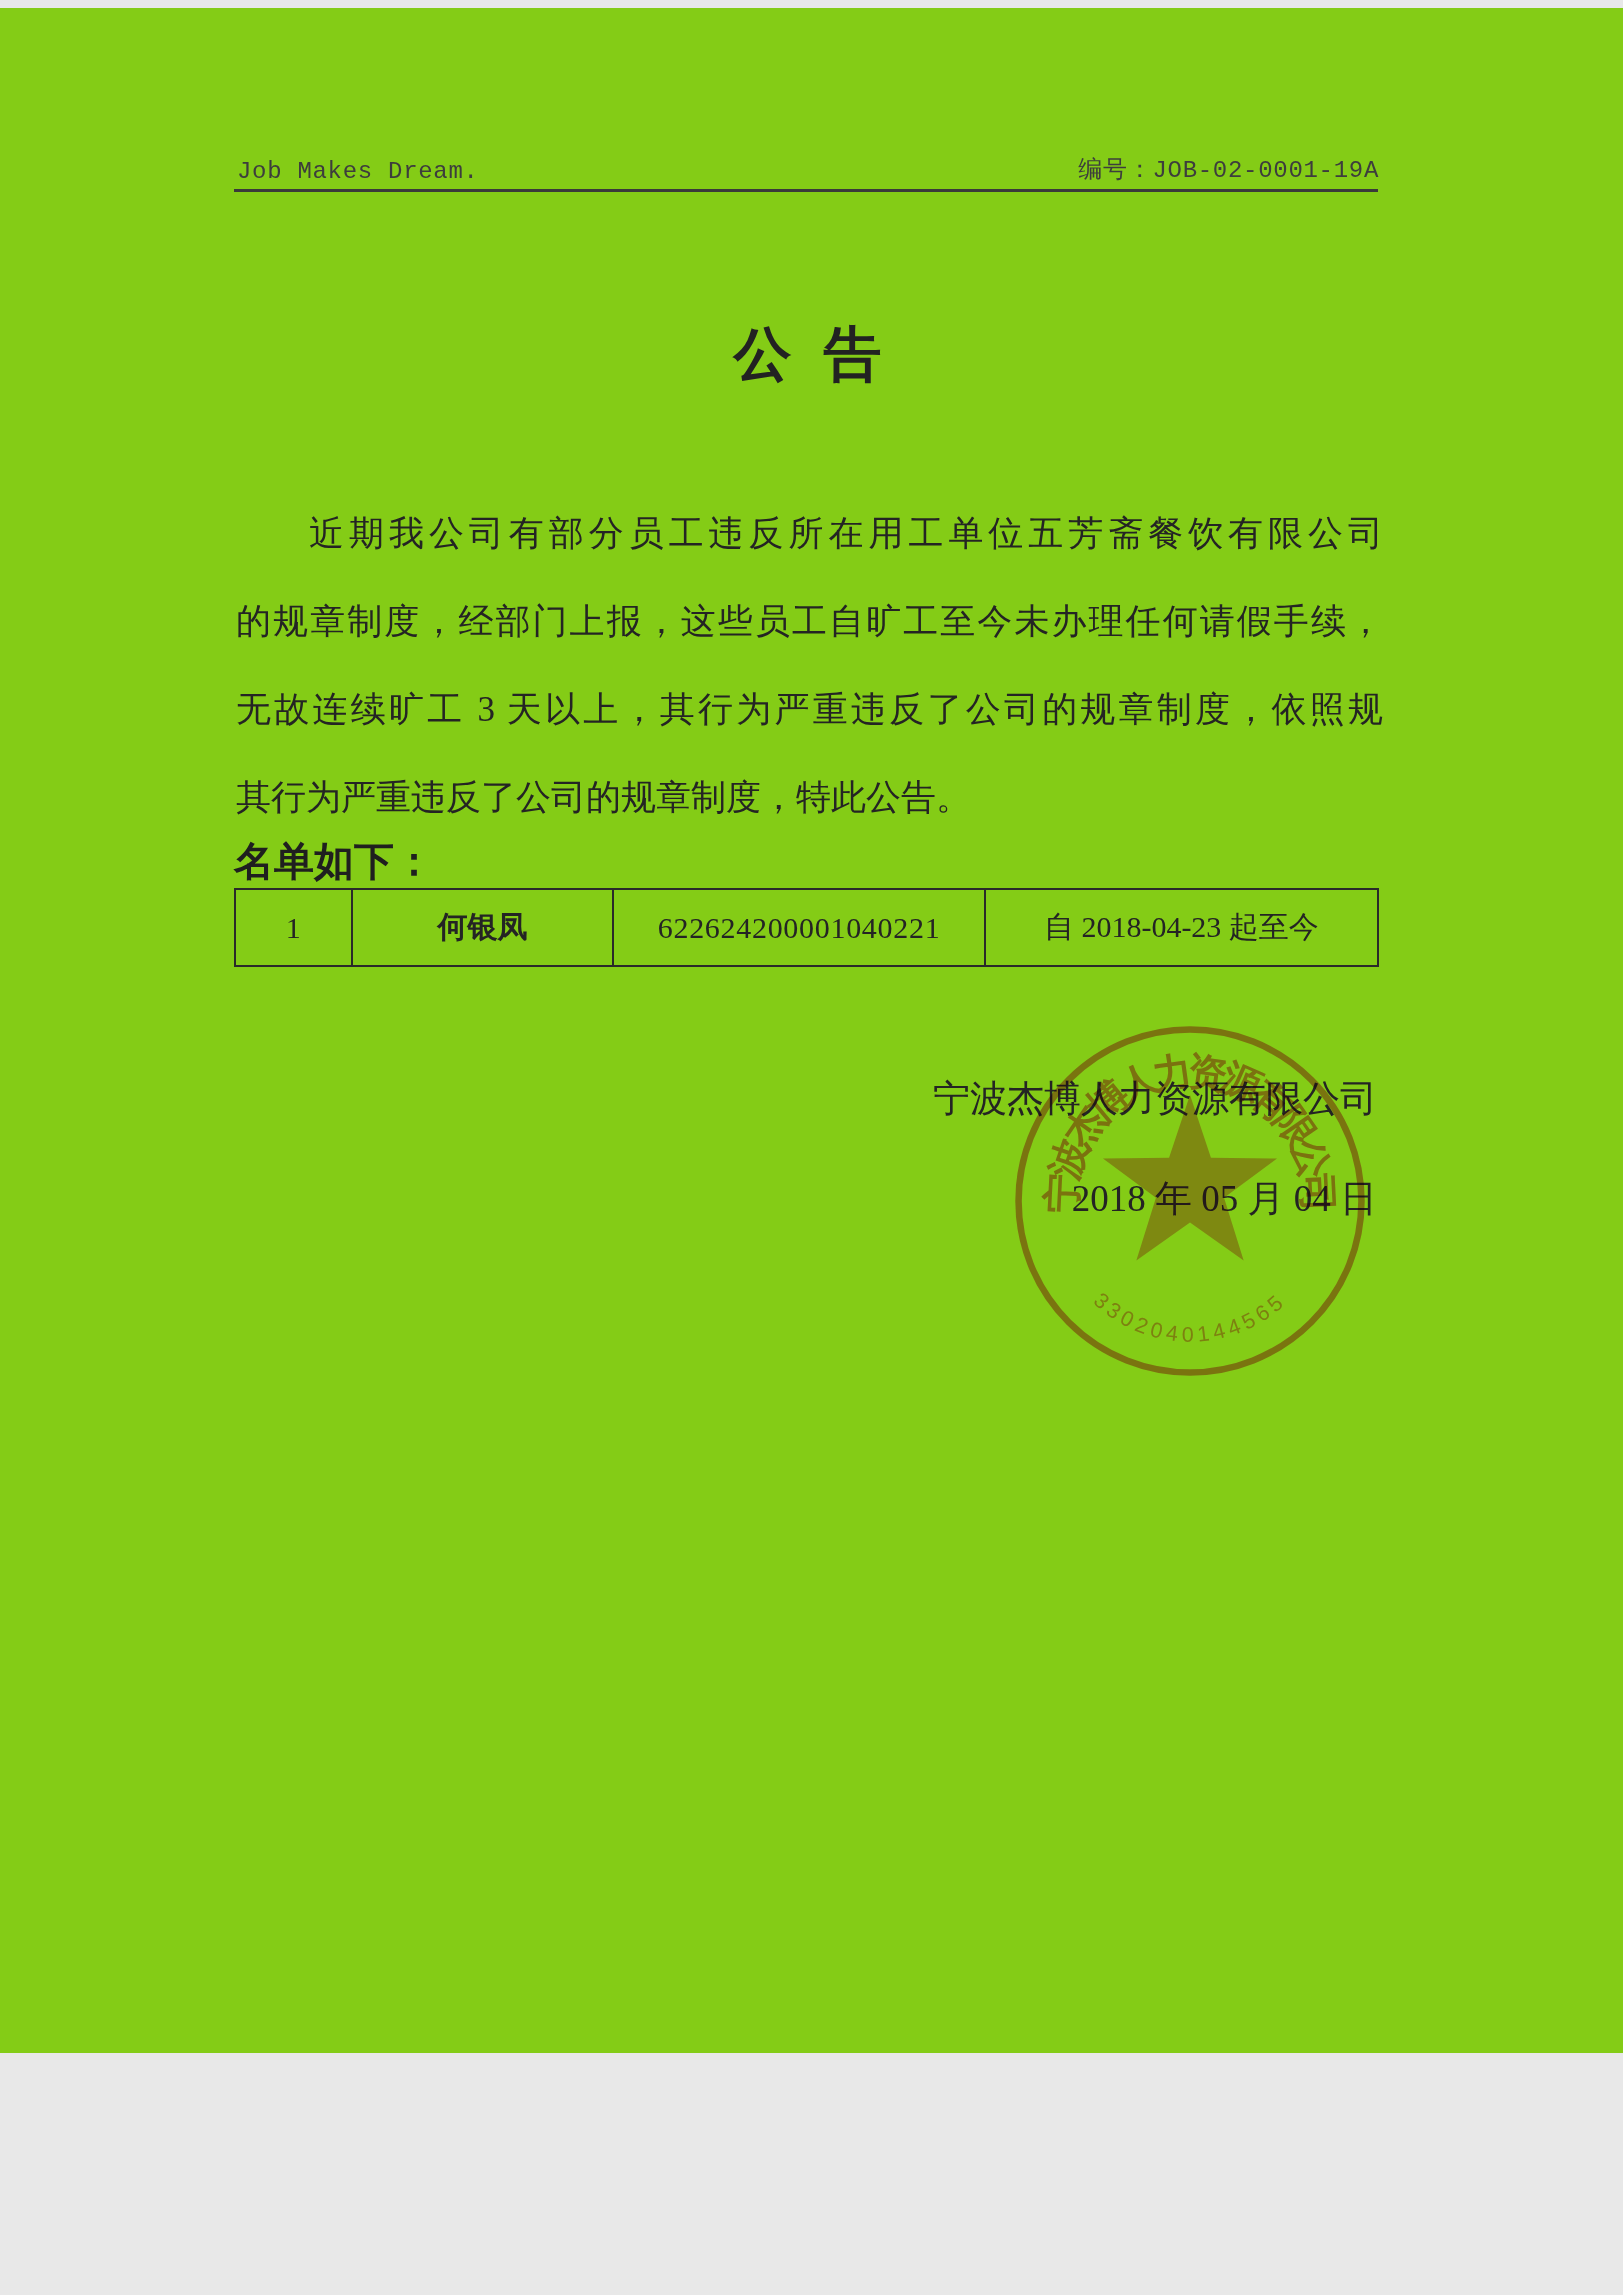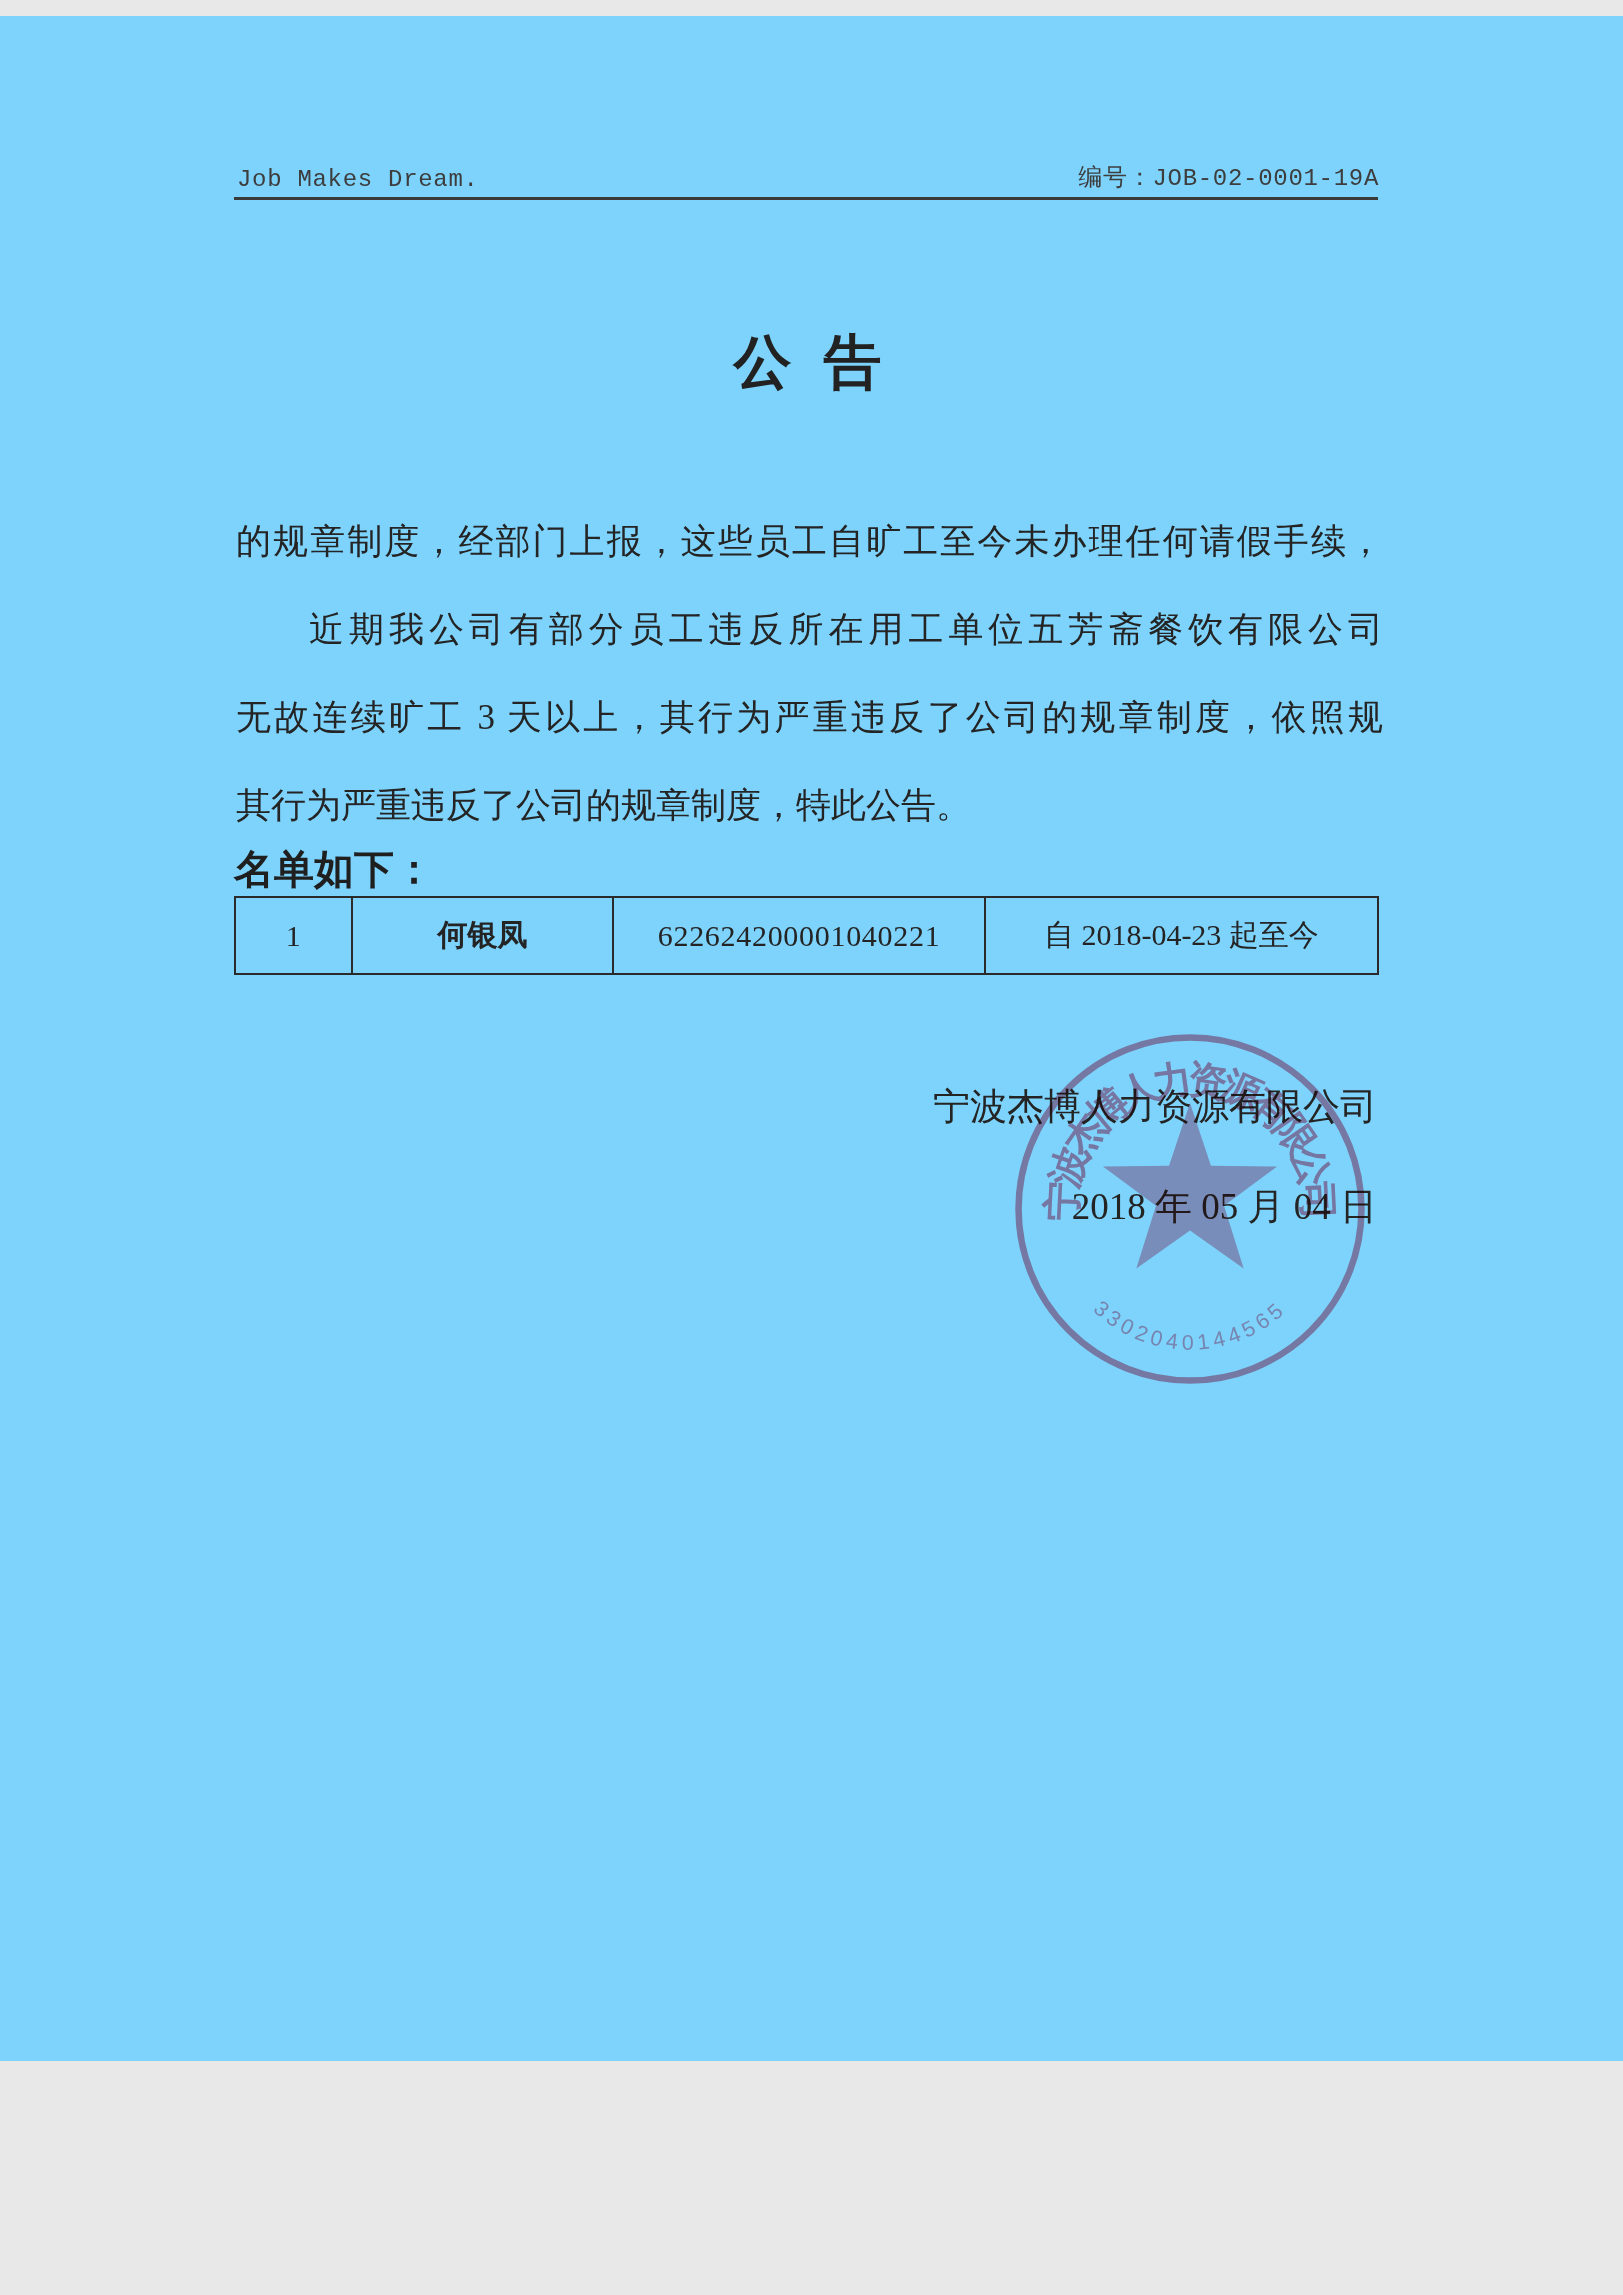--- a/index.html
+++ b/index.html
@@ -1,20 +1,20 @@
 <!DOCTYPE html>
 <html style="font-size:10.5px"><head>
 <meta charset="utf-8">
 <style>
   html,body { margin:0; padding:0; background:#e8e8e8; }
   .sheet {
     position:relative;
     width:1623px; height:2045px;
-    margin:16px auto;
-    background:#7dd3fc;
+    margin:8px auto;
+    background:#84cc16;
     overflow:hidden;
     color:#262626;
     font-family:"Liberation Serif","DejaVu Serif",serif;
   }
 
   
   .header {
     position:absolute; left:237px; top:145px; width:1142px;
     display:flex; justify-content:space-between; align-items:flex-end;
     font-family:"Liberation Mono","DejaVu Sans Mono",monospace;
@@ -96,22 +96,22 @@
 
   <div class="header">
     <span>Job Makes Dream.</span>
     <span>编号：JOB-02-0001-19A</span>
   </div>
   <div class="rule"></div>
 
   <div class="title">公 告</div>
 
   <div class="body-text">
+    <div class="line indent">近期我公司有部分员工违反所在用工单位五芳斋餐饮有限公司</div>
     <div class="line">的规章制度，经部门上报，这些员工自旷工至今未办理任何请假手续，</div>
-    <div class="line indent">近期我公司有部分员工违反所在用工单位五芳斋餐饮有限公司</div>
     <div class="line">无故连续旷工 3 天以上，其行为严重违反了公司的规章制度，依照规</div>
     <div class="line last">其行为严重违反了公司的规章制度，特此公告。</div>
   </div>
 
   <div class="list-label">名单如下：</div>
 
   <table class="roster">
     <colgroup>
       <col style="width:10.2%">
       <col style="width:22.9%">

